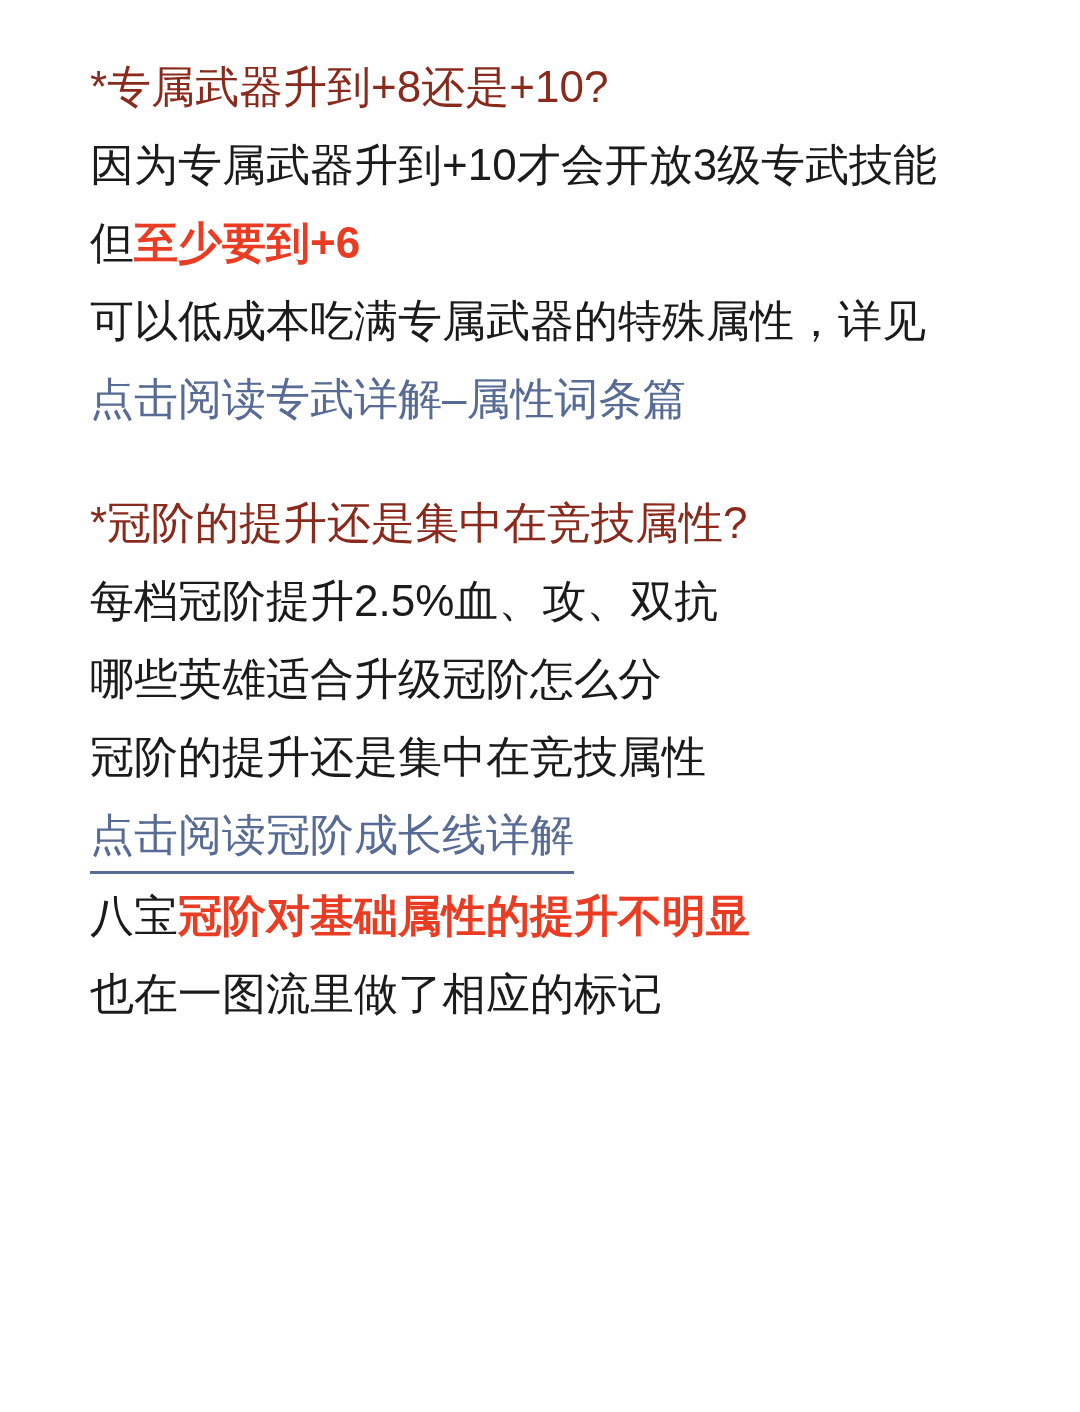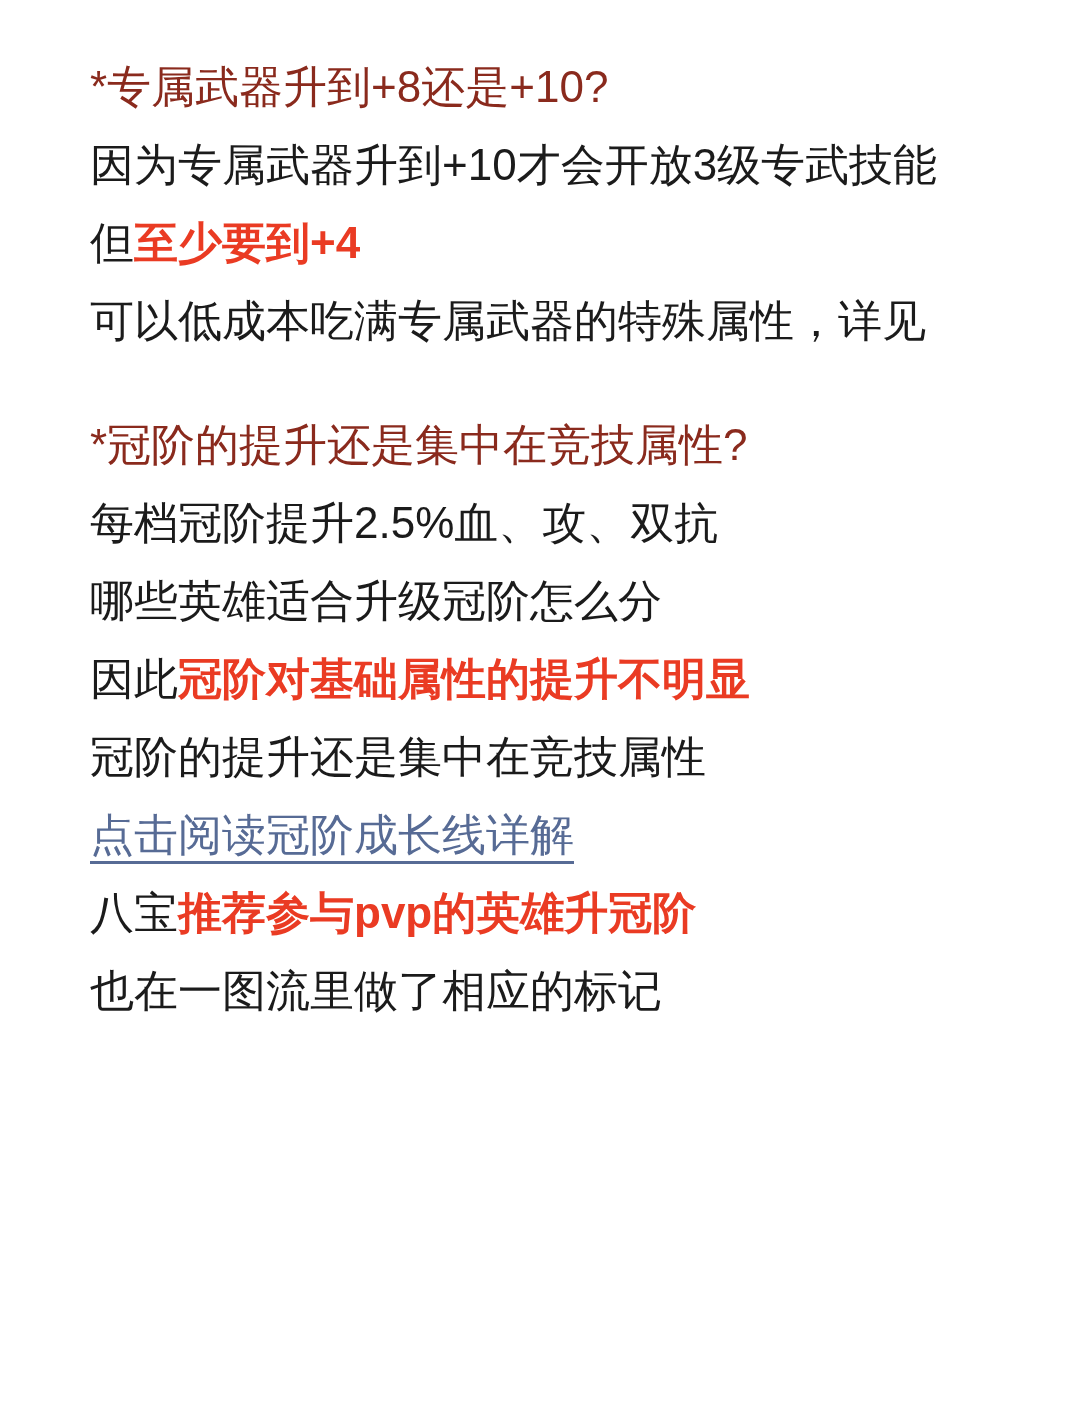--- a/index.html
+++ b/index.html
@@ -31,46 +31,47 @@
   }
   .heading-text { color: var(--c-heading); }
   .em { color: var(--c-emphasis); font-weight: 700; }
   a.link {
     color: var(--c-link);
     text-decoration: none;
     cursor: pointer;
   }
   a.link.underlined {
     border-bottom: 3px solid var(--c-link);
-    padding-bottom: 2px;
+    padding-bottom: 8px;
+    font-family: Liberation Mono, monospace;
   }
   .section-gap-1 { height: 46px; }
   .section-gap-2 { height: 62px; }
 </style>
 </head>
 <body>
 
 <div class="content">
 
   <section>
     <p class="line"><span class="heading-text">*专属武器升到+8还是+10?</span></p>
     <p class="line"><span>因为专属武器升到+10才会开放3级专武技能</span></p>
-    <p class="line"><span>但</span><span class="em">至少要到+4</span></p>
+    <p class="line"><span>但</span><span class="em">至少要到+6</span></p>
     <p class="line"><span>可以低成本吃满专属武器的特殊属性，详见</span></p>
+    <p class="line"><a class="link">点击阅读专武详解–属性词条篇</a></p>
   </section>
 
   <div class="section-gap-1"></div>
 
   <section>
     <p class="line"><span class="heading-text">*冠阶的提升还是集中在竞技属性?</span></p>
     <p class="line"><span>每档冠阶提升2.5%血、攻、双抗</span></p>
     <p class="line"><span>哪些英雄适合升级冠阶怎么分</span></p>
-    <p class="line"><span>因此</span><span class="em">冠阶对基础属性的提升不明显</span></p>
     <p class="line"><span>冠阶的提升还是集中在竞技属性</span></p>
     <p class="line"><a class="link underlined">点击阅读冠阶成长线详解</a></p>
-    <p class="line"><span>八宝</span><span class="em">推荐参与pvp的英雄升冠阶</span></p>
+    <p class="line"><span>八宝</span><span class="em">冠阶对基础属性的提升不明显</span></p>
     <p class="line"><span>也在一图流里做了相应的标记</span></p>
   </section>
 
   <div class="section-gap-2"></div>
 
 
 </div>
 
 </body></html>

